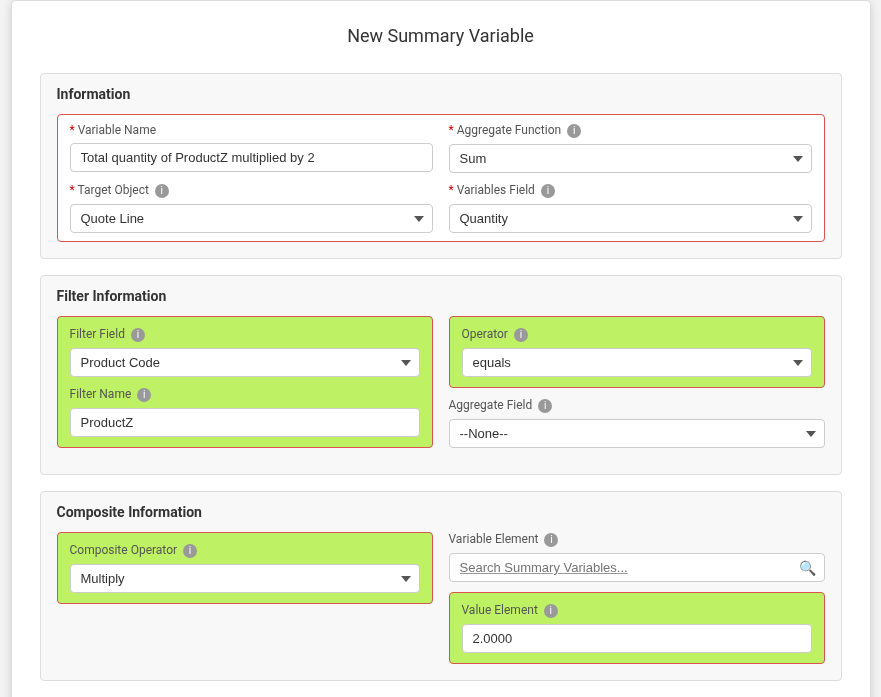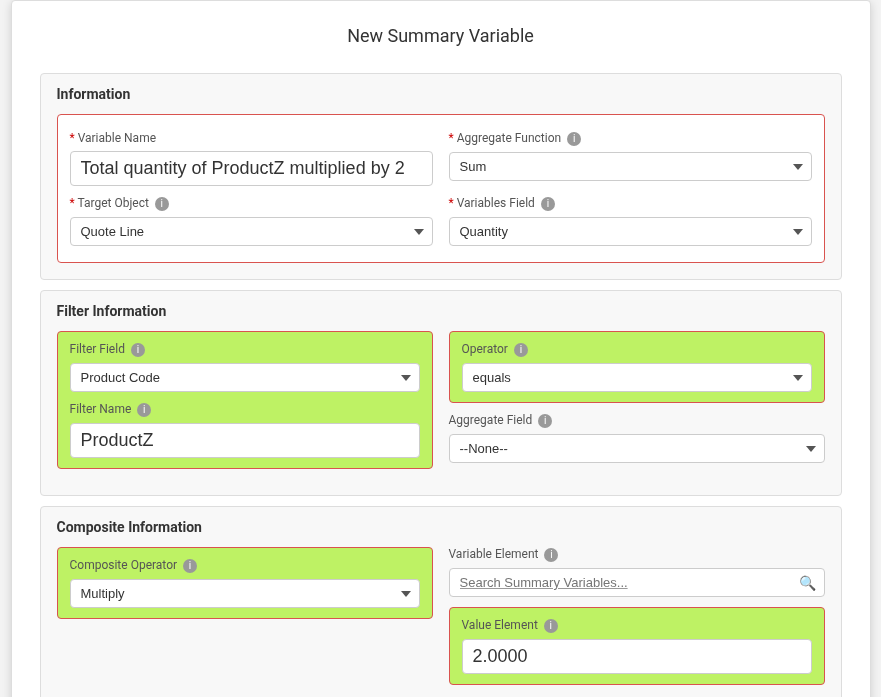--- a/index.html
+++ b/index.html
@@ -23,21 +23,21 @@
       text-align: center;
       font-size: 18px;
       font-weight: 400;
       color: #333;
       margin-bottom: 27px;
     }
     .section {
       background: #f8f8f8;
       border: 1px solid #ddd;
       border-radius: 4px;
-      margin-bottom: 10px;
+      margin-bottom: 16px;
       padding: 12px 16px 16px;
     }
     .section-title {
       font-size: 14px;
       font-weight: 700;
       color: #333;
       margin-bottom: 12px;
     }
     .field-group {
       flex: 1;
@@ -62,28 +62,28 @@
       color: #fff;
       font-size: 10px;
       text-align: center;
       line-height: 14px;
       margin-left: 3px;
       cursor: pointer;
     }
     .outlined-box {
       border: 1.5px solid #d9534f;
       border-radius: 4px;
-      padding: 16px 12px;
+      padding: 8px 12px;
       background: #fff;
     }
     .text-input {
       border: 1px solid #ccc;
       border-radius: 4px;
       padding: 6px 10px;
-      font-size: 18px;
+      font-size: 13px;
       color: #333;
       background: #fff;
       width: 100%;
       outline: none;
     }
     .select-wrapper {
       position: relative;
       background: #fff;
       border: 1px solid #ccc;
       border-radius: 4px;

